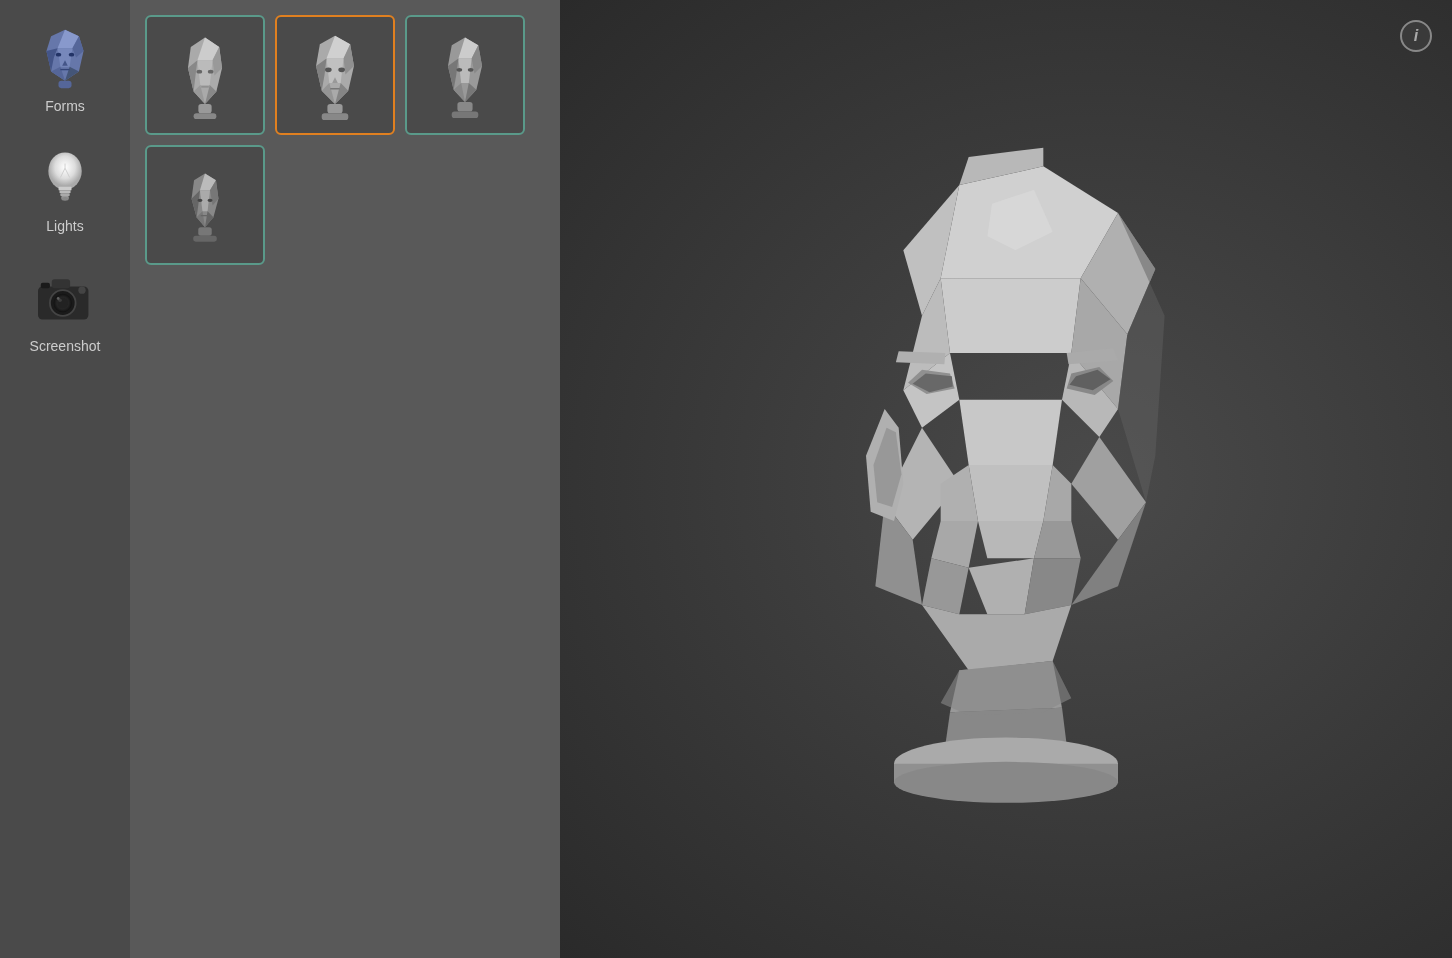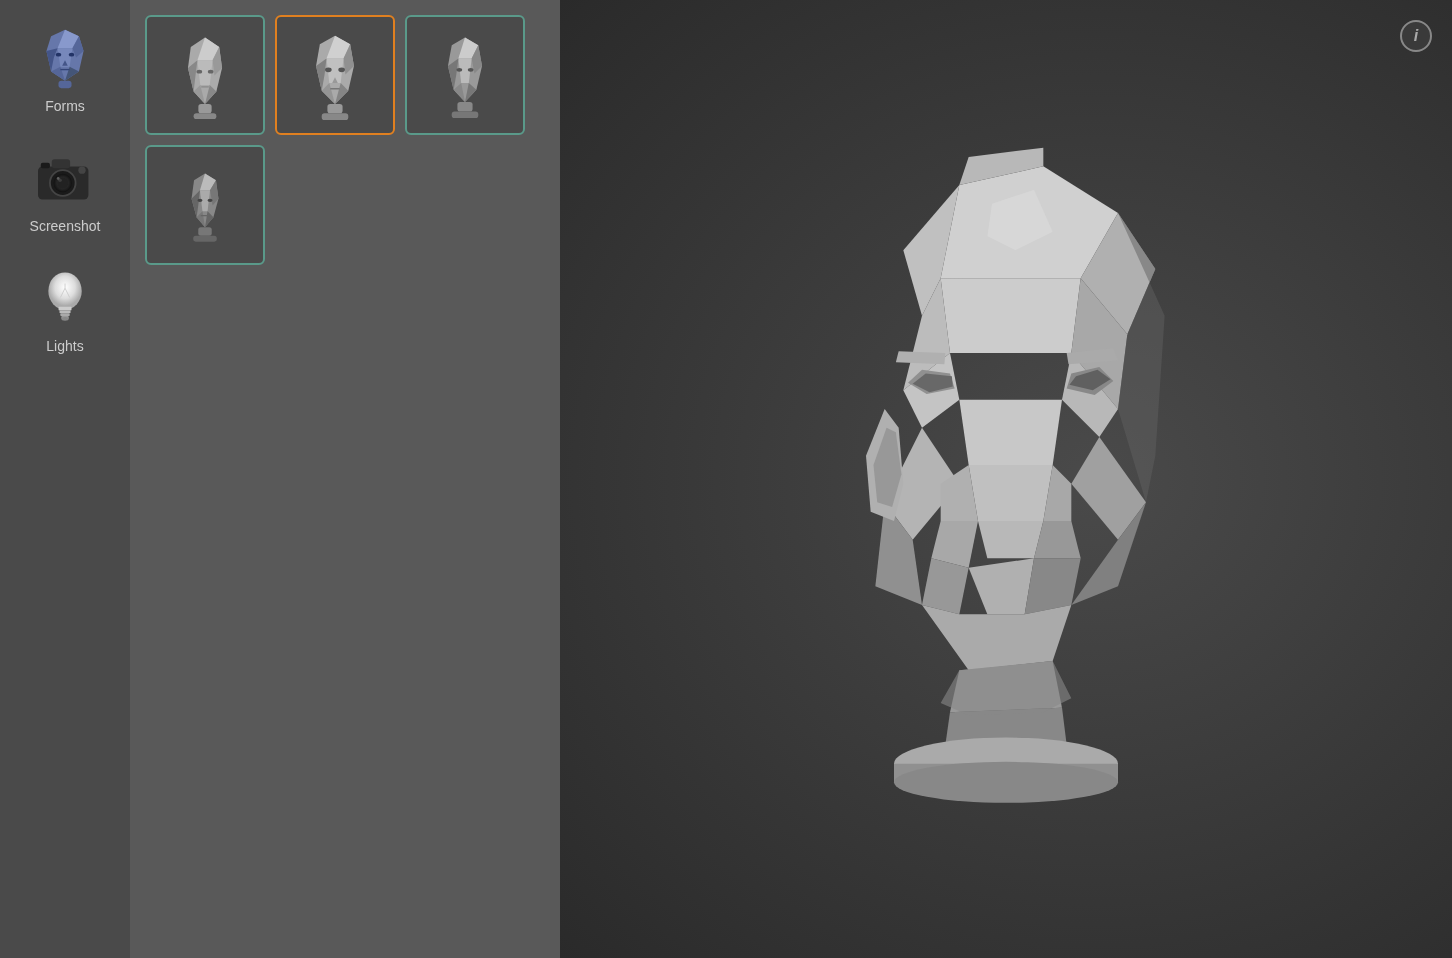--- a/index.html
+++ b/index.html
@@ -196,20 +196,49 @@
 
         <rect x="23" y="60" width="14" height="8" rx="3" fill="#556699"></rect>
       </svg>
     </div>
     <span class="sidebar-item-label">Forms</span>
   </div>
 
   <div class="sidebar-item">
     <div class="sidebar-item-icon">
 
+      <svg class="lightbulb-svg" viewBox="0 0 55 70" xmlns="http://www.w3.org/2000/svg">
+        <defs>
+          <radialGradient id="bulbGrad" cx="50%" cy="40%" r="50%">
+            <stop offset="0%" style="stop-color:#ffffff;stop-opacity:1"></stop>
+            <stop offset="60%" style="stop-color:#dddddd;stop-opacity:1"></stop>
+            <stop offset="100%" style="stop-color:#aaaaaa;stop-opacity:1"></stop>
+          </radialGradient>
+        </defs>
+
+        <ellipse cx="27" cy="28" rx="18" ry="20" fill="url(#bulbGrad)"></ellipse>
+
+        <rect x="20" y="45" width="14" height="4" rx="1" fill="#cccccc"></rect>
+        <rect x="21" y="49" width="12" height="3" rx="1" fill="#bbbbbb"></rect>
+        <rect x="22" y="52" width="10" height="3" rx="1" fill="#aaaaaa"></rect>
+        <rect x="23" y="55" width="8" height="3" rx="1" fill="#999999"></rect>
+
+        <line x1="22" y1="35" x2="27" y2="25" stroke="#cccccc" stroke-width="1"></line>
+        <line x1="32" y1="35" x2="27" y2="25" stroke="#cccccc" stroke-width="1"></line>
+        <line x1="27" y1="25" x2="27" y2="20" stroke="#cccccc" stroke-width="1"></line>
+
+        <ellipse cx="27" cy="58" rx="4" ry="2" fill="#888888"></ellipse>
+      </svg>
+    </div>
+    <span class="sidebar-item-label">Lights</span>
+  </div>
+
+  <div class="sidebar-item">
+    <div class="sidebar-item-icon">
+
       <svg class="camera-svg" viewBox="0 0 70 60" xmlns="http://www.w3.org/2000/svg">
         <defs>
           <radialGradient id="lensGrad" cx="50%" cy="50%" r="50%">
             <stop offset="0%" style="stop-color:#555555;stop-opacity:1"></stop>
             <stop offset="40%" style="stop-color:#333333;stop-opacity:1"></stop>
             <stop offset="100%" style="stop-color:#111111;stop-opacity:1"></stop>
           </radialGradient>
         </defs>
 
         <rect x="5" y="18" width="55" height="36" rx="5" fill="#2a2a2a"></rect>
@@ -224,49 +253,20 @@
         <circle cx="29" cy="33" r="2" fill="#555555" opacity="0.5"></circle>
 
         <circle cx="53" cy="22" r="4" fill="#444444"></circle>
 
         <rect x="8" y="14" width="10" height="6" rx="2" fill="#1a1a1a"></rect>
 
         <circle cx="27" cy="31" r="1.5" fill="#888888" opacity="0.6"></circle>
       </svg>
     </div>
     <span class="sidebar-item-label">Screenshot</span>
-  </div>
-
-  <div class="sidebar-item">
-    <div class="sidebar-item-icon">
-
-      <svg class="lightbulb-svg" viewBox="0 0 55 70" xmlns="http://www.w3.org/2000/svg">
-        <defs>
-          <radialGradient id="bulbGrad" cx="50%" cy="40%" r="50%">
-            <stop offset="0%" style="stop-color:#ffffff;stop-opacity:1"></stop>
-            <stop offset="60%" style="stop-color:#dddddd;stop-opacity:1"></stop>
-            <stop offset="100%" style="stop-color:#aaaaaa;stop-opacity:1"></stop>
-          </radialGradient>
-        </defs>
-
-        <ellipse cx="27" cy="28" rx="18" ry="20" fill="url(#bulbGrad)"></ellipse>
-
-        <rect x="20" y="45" width="14" height="4" rx="1" fill="#cccccc"></rect>
-        <rect x="21" y="49" width="12" height="3" rx="1" fill="#bbbbbb"></rect>
-        <rect x="22" y="52" width="10" height="3" rx="1" fill="#aaaaaa"></rect>
-        <rect x="23" y="55" width="8" height="3" rx="1" fill="#999999"></rect>
-
-        <line x1="22" y1="35" x2="27" y2="25" stroke="#cccccc" stroke-width="1"></line>
-        <line x1="32" y1="35" x2="27" y2="25" stroke="#cccccc" stroke-width="1"></line>
-        <line x1="27" y1="25" x2="27" y2="20" stroke="#cccccc" stroke-width="1"></line>
-
-        <ellipse cx="27" cy="58" rx="4" ry="2" fill="#888888"></ellipse>
-      </svg>
-    </div>
-    <span class="sidebar-item-label">Lights</span>
   </div>
 
 </div>
 
 <div class="panel">
 
   <div class="thumbnails-row">
 
     <div class="thumbnail teal-border">
       <svg class="thumb-head" viewBox="0 0 80 95" xmlns="http://www.w3.org/2000/svg">

